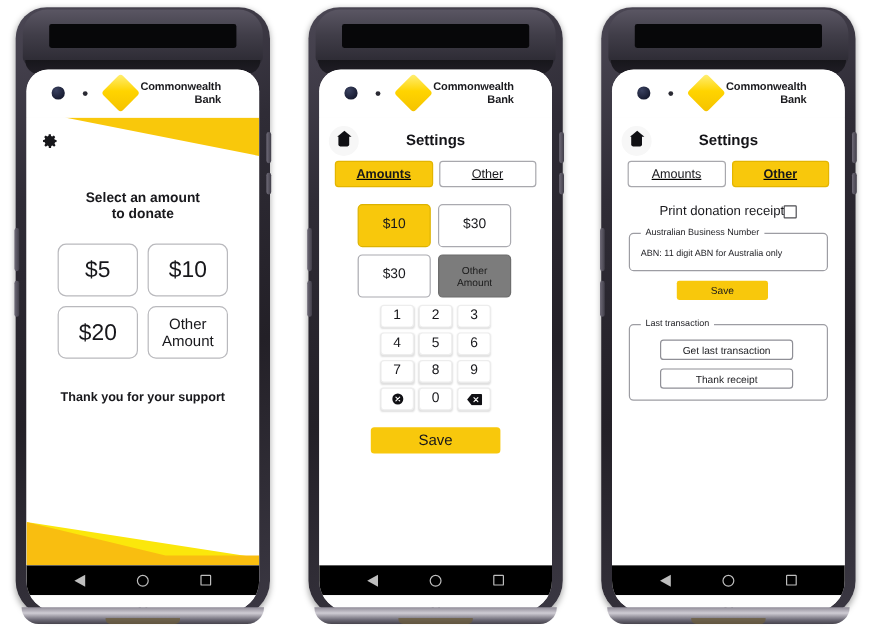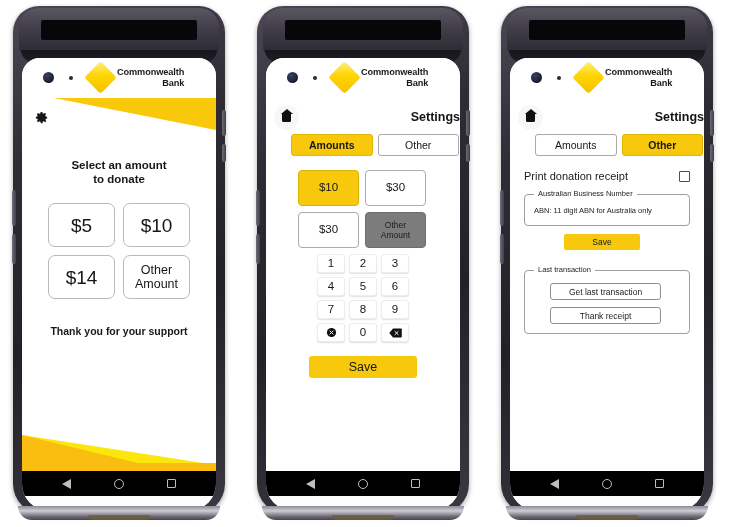--- a/index.html
+++ b/index.html
@@ -273,32 +273,33 @@
   }
   .home-glyph::before {
     content:"";
     position:absolute; left:-1.5px; top:-4.2px;
     width: 0; height: 0;
     border-left: 6px solid transparent;
     border-right: 6px solid transparent;
     border-bottom: 5px solid #101014;
   }
   .sc-title {
-    text-align: right;
+    text-align: center;
     font-size: 12.5px;
     font-weight: 700;
     color: #141418;
     line-height: 22px;
   }
   .tabs {
     position: absolute;
-    left: 25px; top: 36px;
+    left: 13px; top: 36px;
     width: 168px;
     display: flex;
     gap: 5px;
+    text-decoration: underline;
   }
   .tab {
     flex: 1;
     height: 22px;
     border-radius: 3px;
     border: 1.2px solid #a8a8ad;
     background: #ffffff;
     display: flex; align-items: center; justify-content: center;
     font-size: 10.5px;
     color: #17171b;
@@ -376,21 +377,21 @@
     display: flex; align-items: center; justify-content: center;
   }
 
   
   .receipt-row {
     position: absolute;
     left: 14px; top: 72px;
     width: 166px;
     display: flex;
     align-items: center;
-    justify-content: space-between;
+    justify-content: center;
   }
   .receipt-label {
     font-size: 11px;
     color: #1b1b1f;
   }
   .chk {
     width: 11px; height: 11px;
     border: 1.3px solid #4d4d52;
     background: #fff;
     border-radius: 1px;
@@ -481,21 +482,21 @@
           <path fill="#17171b" d="M12 8.2a3.8 3.8 0 100 7.6 3.8 3.8 0 000-7.6zm0 6a2.2 2.2 0 110-4.4 2.2 2.2 0 010 4.4z"></path>
           <path fill="#17171b" d="M21 13.4v-2.8l-2.4-.4a6.9 6.9 0 00-.7-1.7l1.4-2-2-2-2 1.4a6.9 6.9 0 00-1.7-.7L13.4 3h-2.8l-.4 2.4a6.9 6.9 0 00-1.7.7l-2-1.4-2 2 1.4 2a6.9 6.9 0 00-.7 1.7L3 10.6v2.8l2.4.4c.16.6.4 1.17.7 1.7l-1.4 2 2 2 2-1.4c.53.3 1.1.54 1.7.7l.4 2.4h2.8l.4-2.4c.6-.16 1.17-.4 1.7-.7l2 1.4 2-2-1.4-2c.3-.53.54-1.1.7-1.7l2.4-.4z"></path>
         </svg>
 
         <div class="s1-title">Select an amount
 to donate</div>
 
         <div class="amt-grid">
           <div class="amt-btn">$5</div>
           <div class="amt-btn">$10</div>
-          <div class="amt-btn">$14</div>
+          <div class="amt-btn">$20</div>
           <div class="amt-btn two-line">Other
 Amount</div>
         </div>
 
         <div class="s1-thanks">Thank you for your support</div>
 
         <svg class="wave-bot" viewBox="0 0 194 48" preserveAspectRatio="none">
           <polygon points="0,12 194,42 194,48 0,48" fill="#FBE70B"></polygon>
           <polygon points="0,12 116,40 194,40 194,48 0,48" fill="#F9BE10"></polygon>
         </svg>

